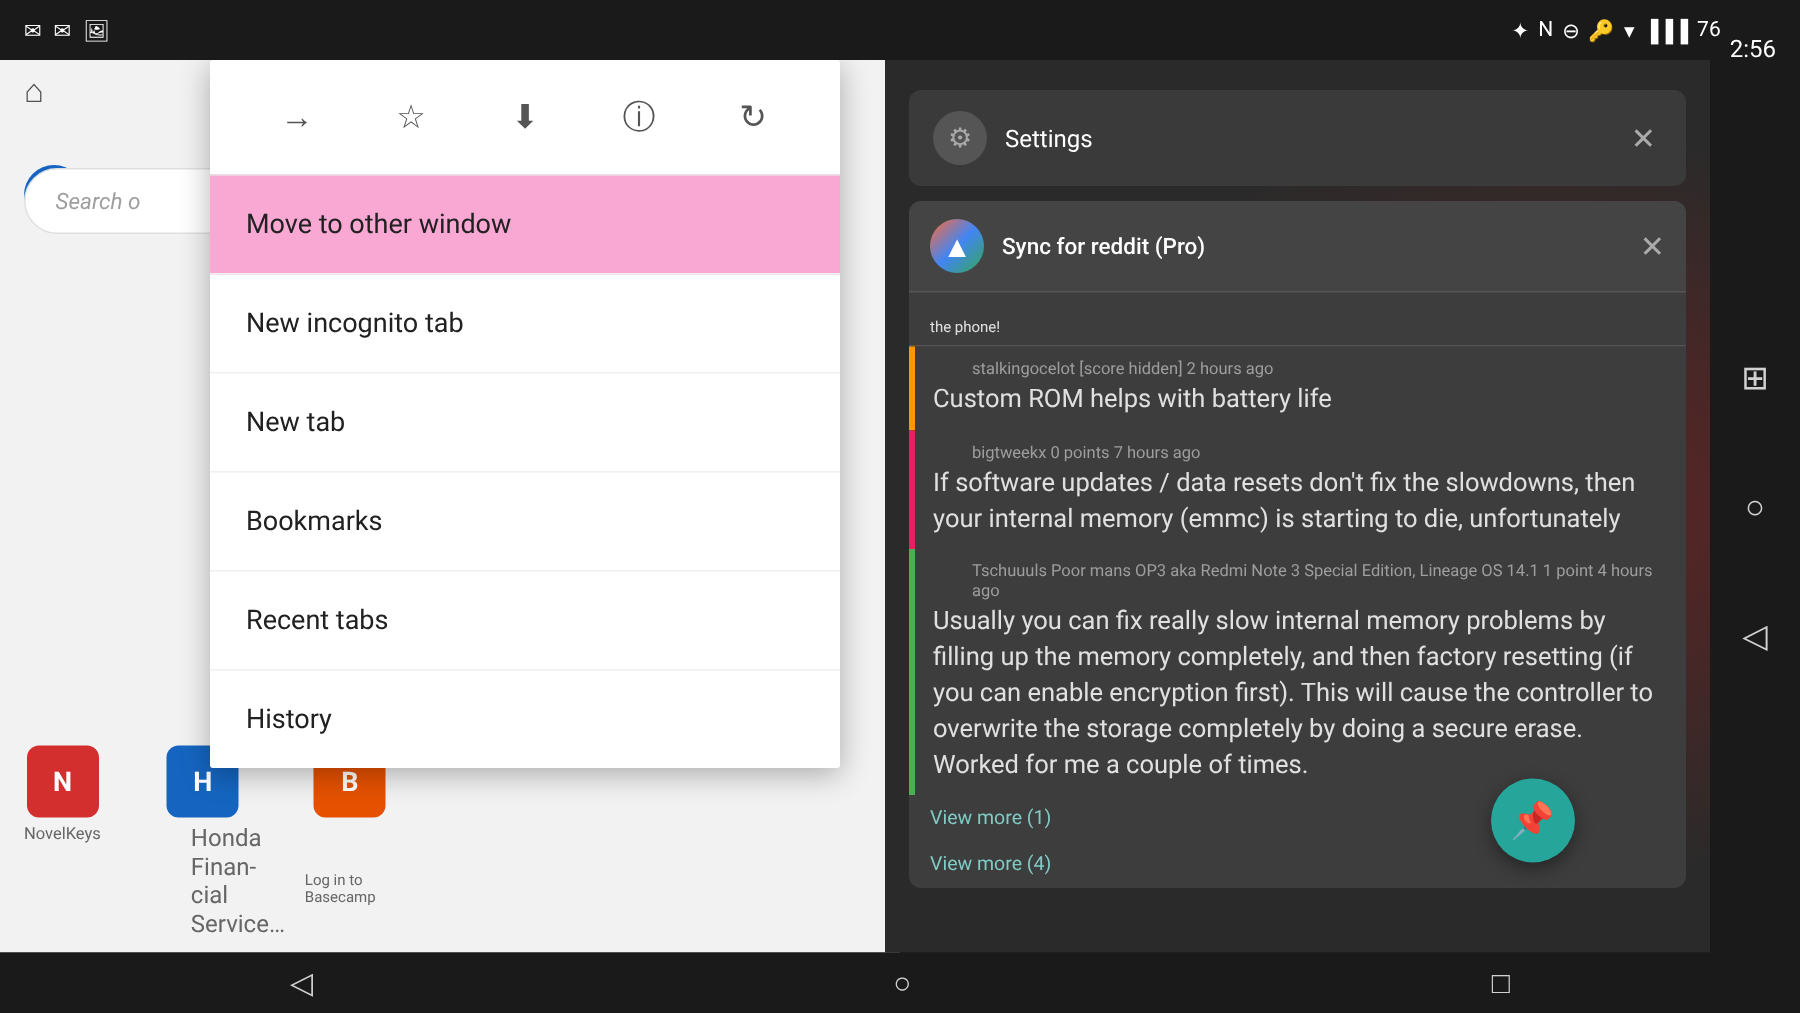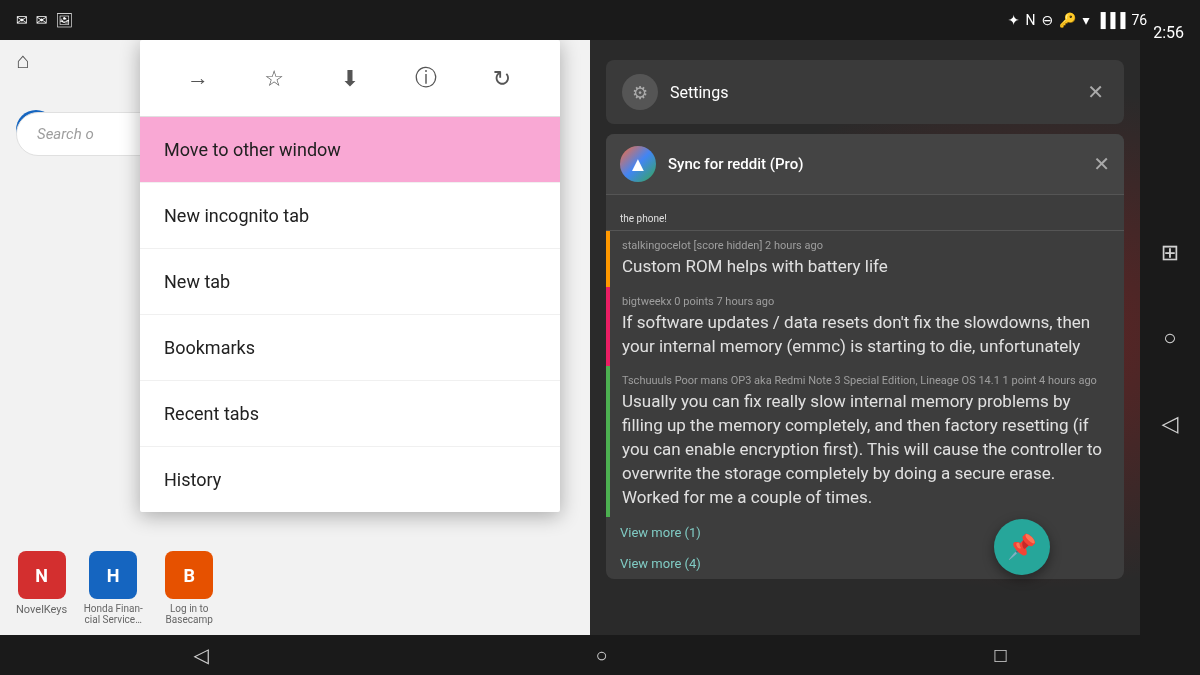--- a/index.html
+++ b/index.html
@@ -246,20 +246,21 @@
       background: #3d3d3d;
     }
     .comment.orange-left { border-left-color: #ff9800; }
     .comment.pink-left { border-left-color: #e91e63; }
     .comment.green-left { border-left-color: #4caf50; }
 
     .comment-meta {
       font-size: 11px;
       color: #9e9e9e;
       margin-bottom: 3px;
+      margin-left: 26px;
     }
     .comment-text {
       font-size: 17px;
       color: #e0e0e0;
       line-height: 1.4;
     }
 
     .view-more {
       padding: 8px 14px;
       font-size: 13px;
@@ -379,25 +380,25 @@
       <div class="search-bar-partial">Search o</div>
     </div>
 
     <div style="position:absolute;bottom:10px;left:0;display:flex;gap:16px;padding:0 16px;">
       <div class="shortcut-item">
         <div class="shortcut-icon red">N</div>
         <span>NovelKeys</span>
       </div>
       <div class="shortcut-item">
         <div class="shortcut-icon blue">H</div>
-        <span style="font-size:10px;text-align:center;max-width:60px;">Honda Finan- cial Service…</span>
+        <span style="font-size:16px;text-align:left;max-width:60px;margin-left:44px;">Honda Finan- cial Service…</span>
       </div>
       <div class="shortcut-item">
         <div class="shortcut-icon orange">B</div>
-        <span style="font-size:10px;text-align:center;max-width:60px;">Log in to Basecamp</span>
+        <span style="font-size:10px;max-width:60px;margin-top:33px;">Log in to Basecamp</span>
       </div>
     </div>
   </div>
 
   <div class="dropdown-menu">
 
     <div class="menu-toolbar">
       <div class="menu-toolbar-icon">→</div>
       <div class="menu-toolbar-icon">☆</div>
       <div class="menu-toolbar-icon">⬇</div>

